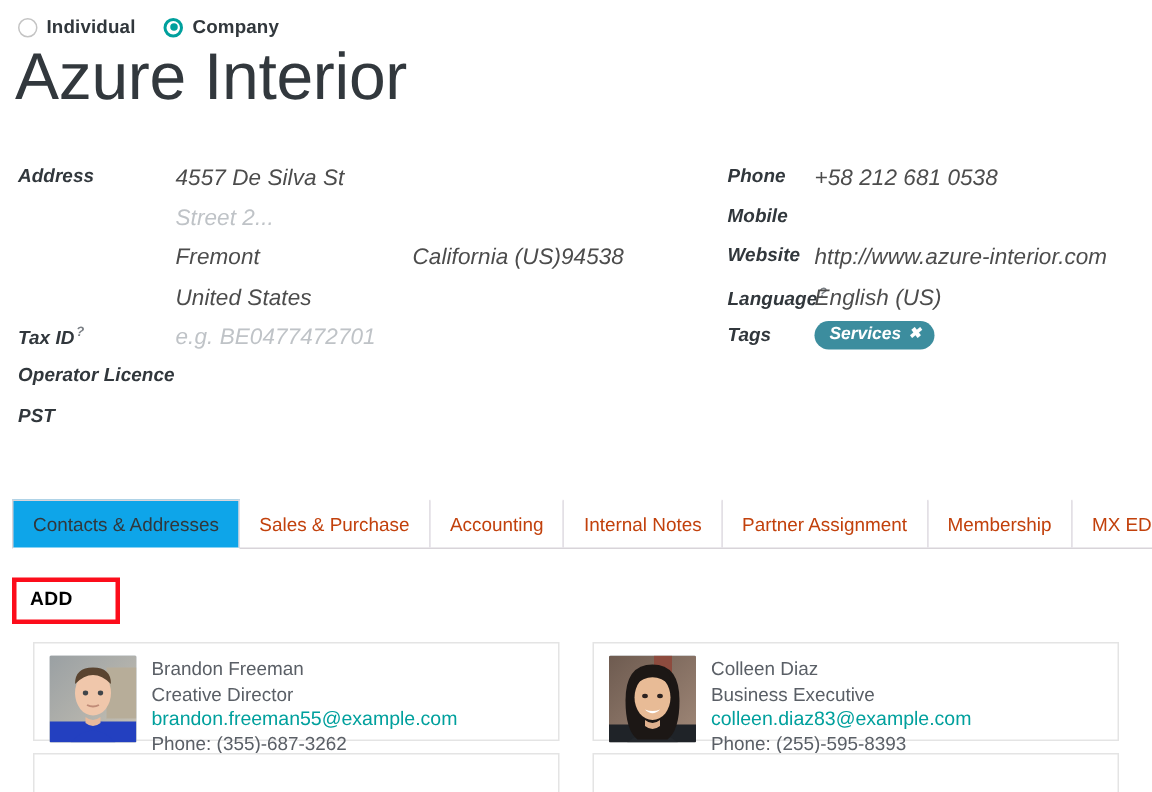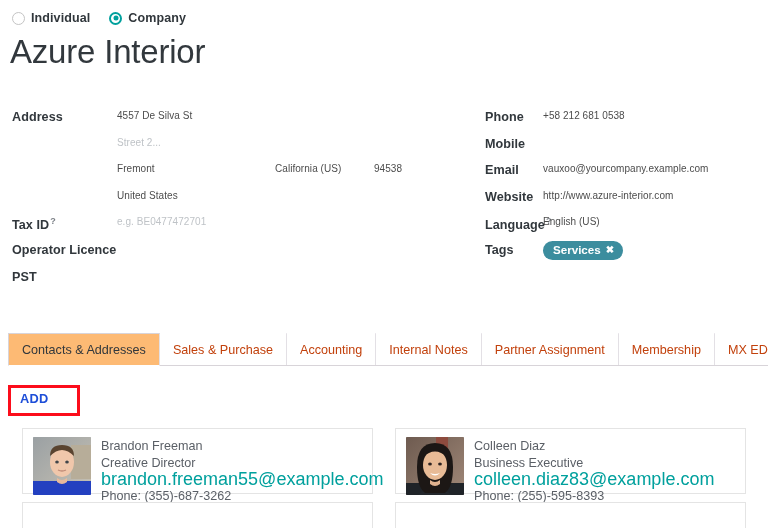--- a/index.html
+++ b/index.html
@@ -30,44 +30,45 @@
   .radio-dot.on::after {
     content: ""; position: absolute; left: 50%; top: 50%;
     width: 5px; height: 5px; border-radius: 50%;
     background: #00a09d; transform: translate(-50%,-50%);
   }
   .radio-label { color: #31373c; font-weight: 600; font-size: 12.5px; letter-spacing: .1px; }
 
   
   .title {
     position: absolute; left: 10px; top: 32px;
-    font-size: 33px; font-weight: 400; color: #32383d;
+    font-size: 44px; font-weight: 400; color: #32383d;
     letter-spacing: -0.2px; line-height: 40px;
   }
 
   
   .form {
     position: absolute; left: 0; top: 108px; width: 768px; height: 205px;
     display: flex;
+    font-style: italic;
   }
   .col { position: relative; }
   .col-left  { width: 460px; }
   .col-right { width: 308px; }
 
   .frow { display: flex; align-items: flex-start; height: 26.6px; }
   .flabel {
     font-size: 12.6px; font-weight: 700; color: #31373c;
     white-space: nowrap; padding-top: 2px; letter-spacing: .05px;
   }
   .flabel .q {
     font-size: 9px; vertical-align: super; color: #7a7f85;
     font-weight: 700; margin-left: 1px; cursor: help;
   }
   .fval {
-    font-size: 10px; color: #4c4c4c; padding-top: 2px;
+    font-size: 15px; color: #4c4c4c; padding-top: 2px;
     white-space: nowrap; letter-spacing: .05px;
   }
   .fval.ph { color: #bfc3c7; }
 
   
   .col-left .flabel { width: 117px; padding-left: 12px; }
   .col-left .fval   { }
   .sub-city  { width: 122px; }
   .sub-state { width: 99px; margin-left: 36px; }
 
@@ -93,30 +94,30 @@
   }
   .tab {
     display: flex; align-items: center; justify-content: center;
     padding: 0 13px; font-size: 12.6px; color: #c2410c;
     border: 1px solid transparent; border-bottom: none;
     background: transparent; cursor: pointer; white-space: nowrap;
     border-left-color: #e3e0e5; border-right-color: #e3e0e5;
     margin-right: -1px;
   }
   .tab.active {
-    color: #31373c; background: #fdba74;
+    color: #31373c; background: #0ea5e9;
     border-color: #d8d4d9; border-bottom: 1px solid #fff;
     margin-bottom: -1px;
     border-top: 1px solid #d8d4d9;
   }
 
   
   .add-btn {
     position: absolute; left: 20px; top: 391px;
-    font-size: 12.8px; font-weight: 600; color: #1d4ed8;
+    font-size: 12.8px; font-weight: 600; color: #000000;
     letter-spacing: .3px; cursor: pointer; background: none;
     border: none; padding: 0; font-family: inherit;
   }
   .redbox {
     position: absolute; left: 8px; top: 385px;
     width: 72px; height: 31px;
     border: 3px solid #fc0d1b; background: transparent;
     pointer-events: none;
   }
 
@@ -133,21 +134,21 @@
   }
   .avatar {
     width: 58px; height: 58px; flex: 0 0 58px; margin-right: 10px;
     border-radius: 1px; overflow: hidden; position: relative;
     background: #b9bfc4;
   }
   .avatar svg { display: block; width: 58px; height: 58px; }
   .card-body { padding-top: 1px; }
   .c-name  { font-size: 12.6px; color: #5a5f66; line-height: 16.5px; }
   .c-role  { font-size: 12.6px; color: #5a5f66; line-height: 16.5px; }
-  .c-mail  { font-size: 18px; color: #00a09d; line-height: 16.5px; }
+  .c-mail  { font-size: 13px; color: #00a09d; line-height: 16.5px; }
   .c-phone { font-size: 12.6px; color: #5a5f66; line-height: 16.5px; }
   .card.partial { height: 76px; }
 </style>
 </head>
 <body>
 
 <div class="page">
 
   <div class="radio-row">
     <label class="radio-item">
@@ -210,24 +211,20 @@
       <div class="frow">
         <span class="flabel">Phone</span>
         <span class="fval">+58 212 681 0538</span>
       </div>
 
       <div class="frow">
         <span class="flabel">Mobile</span>
         <span class="fval"></span>
       </div>
 
-      <div class="frow">
-        <span class="flabel">Email</span>
-        <span class="fval">vauxoo@yourcompany.example.com</span>
-      </div>
 
       <div class="frow">
         <span class="flabel">Website</span>
         <span class="fval">http://www.azure-interior.com</span>
       </div>
 
       <div class="frow">
         <span class="flabel"><span>Language</span><span class="q">?</span></span>
         <span class="fval">English (US)</span>
       </div>

